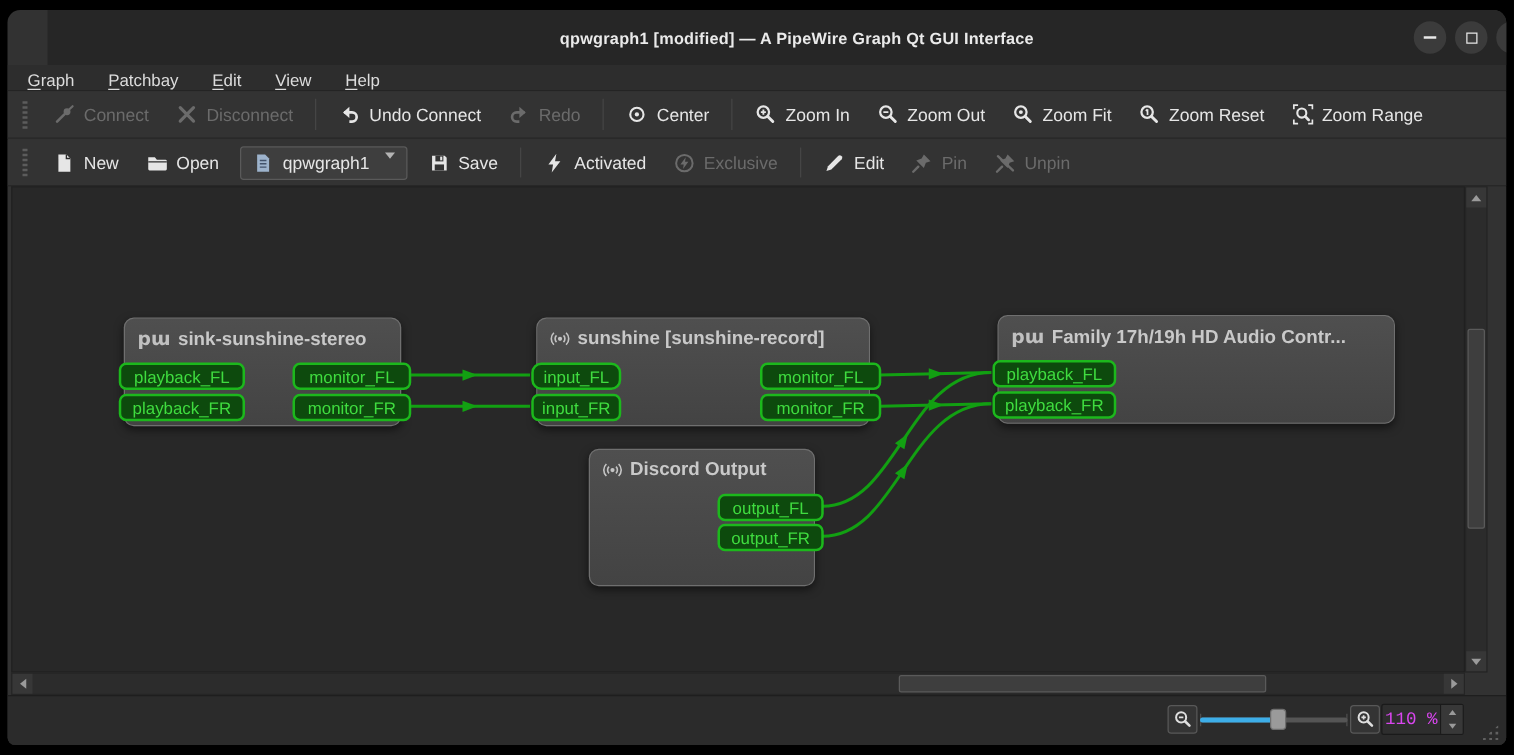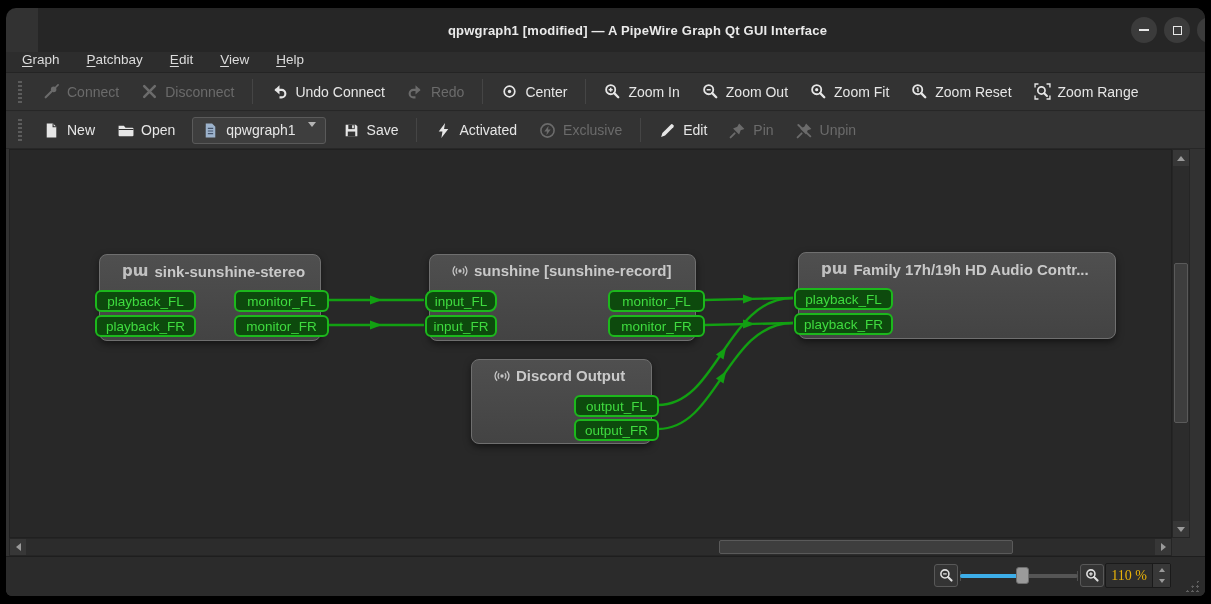--- a/index.html
+++ b/index.html
@@ -14,21 +14,21 @@
   .titlebar .title { color:#eaeaea; font-size:13px; font-weight:bold; letter-spacing:.2px; }
   .winbtns { position:absolute; right:14px; top:9px; display:flex; gap:7px; }
   .winbtn { width:26px; height:26px; border-radius:50%; background:#3b3b3b;
     display:flex; align-items:center; justify-content:center; color:#e8e8e8; }
   .glyph-min { width:10px; height:2px; background:#e8e8e8; }
   .glyph-max { width:9px; height:9px; border:1.4px solid #e8e8e8; }
   .glyph-close { font-size:15px; line-height:1; color:#e8e8e8; }
 
   
   .menubar { position:absolute; left:0; top:44px; width:100%; height:21px;
-    background:#2d2d2d; display:flex; align-items:flex-start; padding-left:16px; gap:27px;
+    background:#2d2d2d; display:flex; align-items:flex-end; padding-left:16px; gap:27px;
     border-bottom:1px solid #242424; }
   .menuitem { color:#dcdcdc; font-size:13.5px; }
   .menuitem u { text-decoration-thickness:1px; text-underline-offset:2px; }
 
   
   .toolbar { position:absolute; left:0; width:100%; height:38px; background:#333333;
     display:flex; align-items:center; padding-left:8px; border-bottom:1px solid #272727; }
   .tb1 { top:65px; } .tb2 { top:104px; height:37px; }
   .thandle { width:1px; height:22px; border-left:2px dotted #5c5c5c;
     border-right:2px dotted #5c5c5c; margin:0 10px 0 4px; }
@@ -44,21 +44,21 @@
     border-right:4px solid transparent; border-top:5px solid #b4b4b4; margin-left:5px; }
 
   
   .canvas { position:absolute; left:3px; top:141px; width:1163px; height:389px;
     background:#282828; border:1px solid #202020; overflow:hidden; }
   .wires { position:absolute; left:0; top:0; }
   .node { position:absolute; background:linear-gradient(#4f4f4f,#434343);
     border:1px solid #6f6f6f; border-radius:8px;
     box-shadow:0 3px 7px rgba(0,0,0,.5); }
   .node-title { display:flex; align-items:center; gap:6px; padding:7px 10px 0 10px;
-    color:#c9c9c9; font-size:15px; font-weight:bold; white-space:nowrap; overflow:hidden;margin-left:12px; }
+    color:#c9c9c9; font-size:15px; font-weight:bold; white-space:nowrap; overflow:hidden; }
   .pw-glyph { font-weight:bold; font-size:15px; color:#c0c0c0;
     font-family:"DejaVu Sans", sans-serif; }
   .port { position:absolute; height:22px; background:#0d4a0d; border:2px solid #1cb81c;
     border-radius:6px; color:#3fdc3f; font-size:13.5px; display:flex; align-items:center;
     justify-content:center; white-space:nowrap; }
 
   
   .vscroll { position:absolute; left:1166px; top:141px; width:18px; height:389px;
     background:#2c2c2c; border:1px solid #252525; }
   .hscroll { position:absolute; left:3px; top:530px; width:1163px; height:18px;
@@ -84,21 +84,21 @@
   .slider .track { position:absolute; left:0; top:10px; width:100%; height:4px;
     background:#555555; border-radius:2px; }
   .slider .fill { position:absolute; left:0; top:10px; width:58px; height:4px;
     background:#3daee9; border-radius:2px; }
   .slider .tick { position:absolute; top:7px; width:1px; height:10px; background:#4e4e4e; }
   .slider .handle { position:absolute; left:56px; top:3px; width:13px; height:17px;
     background:#9a9a9a; border:1px solid #6e6e6e; border-radius:3px; }
   .spinbox { position:absolute; left:1099px; top:6px; width:66px; height:25px;
     background:#2e2e2e; border:1px solid #1a1a1a; border-radius:2px; display:flex; }
   .spinbox input { width:46px; height:100%; background:transparent; border:none;
-    color:#eab308; font-size:14px; text-align:center; font-family:Liberation Serif, serif; }
+    color:#d946ef; font-size:14px; text-align:center; font-family:Liberation Mono, monospace; }
   .spincol { width:18px; display:flex; flex-direction:column; border-left:1px solid #1a1a1a; }
   .spincol > div { flex:1; background:#383838; display:flex; align-items:center; justify-content:center; }
   .spincol .tri.up { border-bottom-width:4px; border-left-width:3.5px; border-right-width:3.5px; }
   .spincol .tri.down { border-top-width:4px; border-left-width:3.5px; border-right-width:3.5px; }
   .grip { position:absolute; right:5px; bottom:4px; width:15px; height:13px;
     clip-path:polygon(100% 0,100% 100%,0 100%);
     background-image:radial-gradient(#606060 1.1px, transparent 1.3px);
     background-size:5px 5px; }
 </style>
 </head>
@@ -329,21 +329,21 @@
 
     <div class="node" style="left:788px;top:102px;width:318px;height:87px;">
       <div class="node-title">
         <span class="pw-glyph">pɯ</span>
         <span>Family 17h/19h HD Audio Contr...</span>
       </div>
       <div class="port" style="left:-5px;top:35px;width:99px;">playback_FL</div>
       <div class="port" style="left:-5px;top:60px;width:99px;">playback_FR</div>
     </div>
 
-    <div class="node" style="left:461px;top:209px;width:181px;height:85px;">
+    <div class="node" style="left:461px;top:209px;width:181px;height:110px;">
       <div class="node-title">
         <svg class="ic" viewBox="0 0 16 16" style="width:16px;height:16px;color:#c4c4c4;">
             <circle cx="8" cy="8" r="1.7" fill="currentColor"></circle>
             <path d="M5.2,5.3 a3.8,3.8 0 0 0 0,5.4 M3.1,3.2 a6.6,6.6 0 0 0 0,9.6 M10.8,5.3 a3.8,3.8 0 0 1 0,5.4 M12.9,3.2 a6.6,6.6 0 0 1 0,9.6" fill="none" stroke="currentColor" stroke-width="1.3"></path>
           </svg>
         <span>Discord Output</span>
       </div>
       <div class="port" style="left:102px;top:35px;width:85px;">output_FL</div>
       <div class="port" style="left:102px;top:59px;width:85px;">output_FR</div>
     </div>

